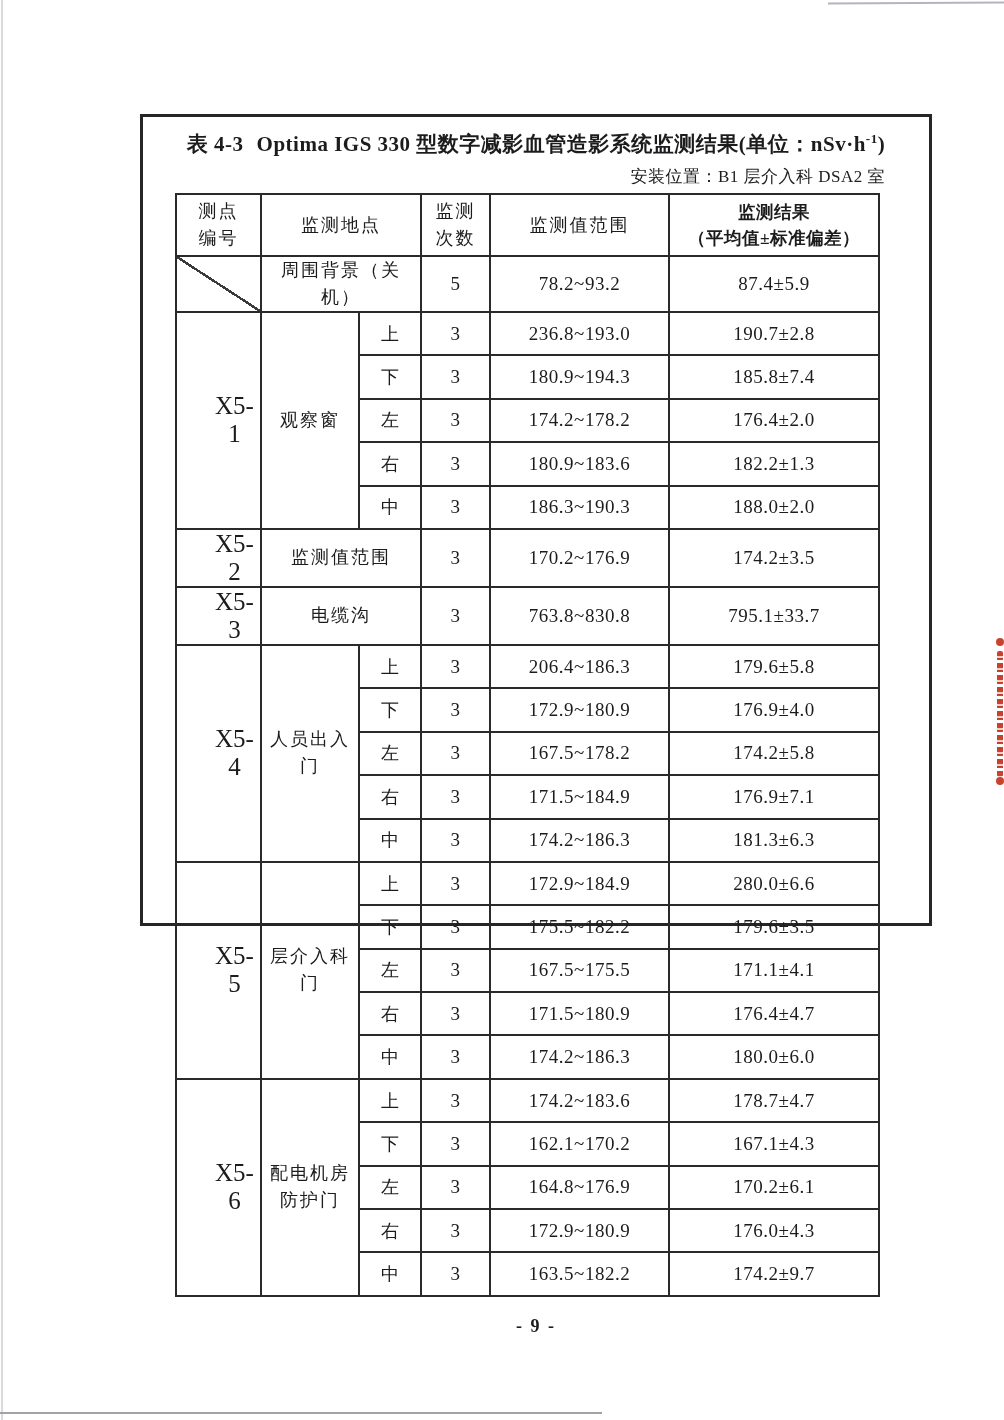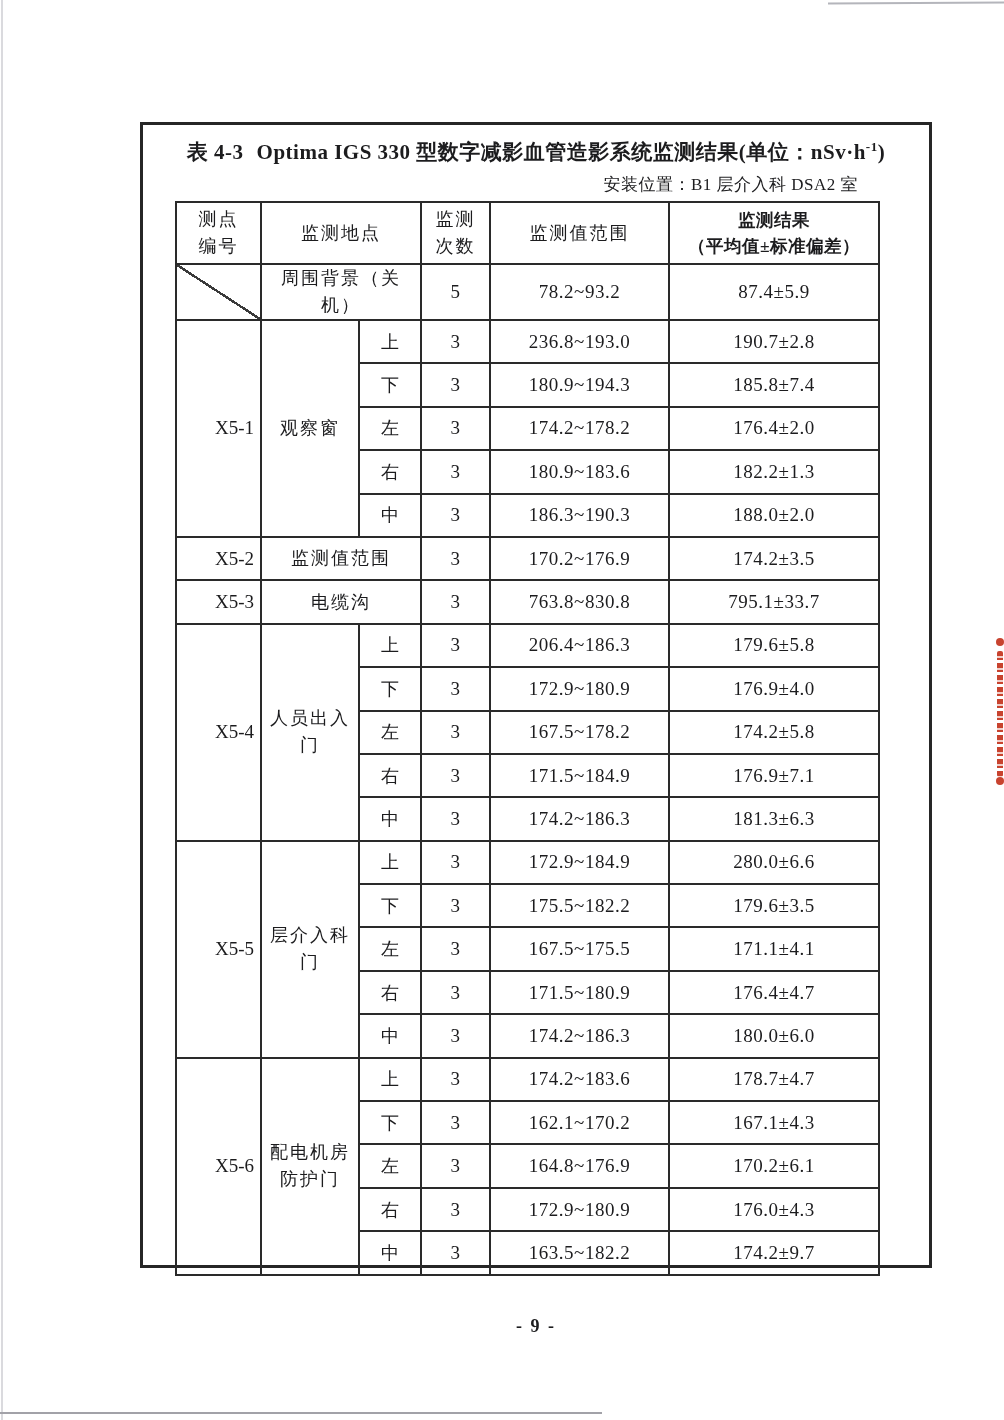--- a/index.html
+++ b/index.html
@@ -18,41 +18,41 @@
   .edge-topright { position: absolute; left: 828px; top: 2px; width: 176px; height: 2px; background: #b4b5bb; transform: rotate(-0.3deg); }
   .edge-bottom { position: absolute; left: 0;    top: 1412px; width: 602px; height: 2px;  background: #a2a2a8; }
 
   
   .stamp { position: absolute; right: 0; top: 638px; width: 9px; height: 162px; overflow: hidden; }
   .stamp-dot { width: 8px; height: 8px; border-radius: 50%; margin: 0 0 5px 1px; }
   .stamp-strokes { width: 6px; height: 126px; margin-left: 2px; border-radius: 2px; }
 
   
   .frame {
-    position: absolute; left: 140px; top: 122px;
-    width: 792px; height: 1146px;
+    position: absolute; left: 140px; top: 114px;
+    width: 792px; height: 812px;
     border: 3px solid #262626;
     box-sizing: border-box;
   }
 
   .title {
     margin-top: 13px;
     text-align: center;
     font-size: 21px;
     font-weight: bold;
     letter-spacing: 0.5px;
     white-space: nowrap;
   }
   .title .gap { display: inline-block; width: 13px; }
   .title sup { font-size: 13px; }
 
   .subtitle {
     margin-top: 7px;
     text-align: right;
-    padding-right: 71px;
+    padding-right: 44px;
     font-size: 17px;
     letter-spacing: 0.5px;
   }
 
   table.monitor {
     border-collapse: collapse;
     table-layout: fixed;
     margin: 5px 0 0 32px;
     width: 703px;
   }
@@ -64,21 +64,21 @@
     font-weight: normal;
     white-space: pre-line;
     overflow: hidden;
   }
   .monitor thead tr { height: 62px; }
   tr.h-bg  { height: 46px; }
   tr.h-std { height: 43.4px; }
 
   .monitor th { font-size: 18px; letter-spacing: 2px; line-height: 1.5; }
   .monitor th.result-h { letter-spacing: 0.5px; font-size: 17.5px; font-weight: bold; }
-  td.id-cell   { font-size: 19px; padding-left: 32px; }
+  td.id-cell   { font-size: 25px; padding-left: 32px; }
   td.loc-cell  { font-size: 18px; letter-spacing: 2px; line-height: 1.5; }
   td.pos-cell  { font-size: 18px; }
   td.count-cell, td.range-cell, td.result-cell { font-size: 19px; letter-spacing: 0.5px; }
 
   td.diag-cell {
     background: linear-gradient(to right top,
       transparent 0 calc(50% - 1.2px),
       #3a3a3a calc(50% - 1.2px) calc(50% + 1.2px),
       transparent calc(50% + 1.2px) 100%);
   }

